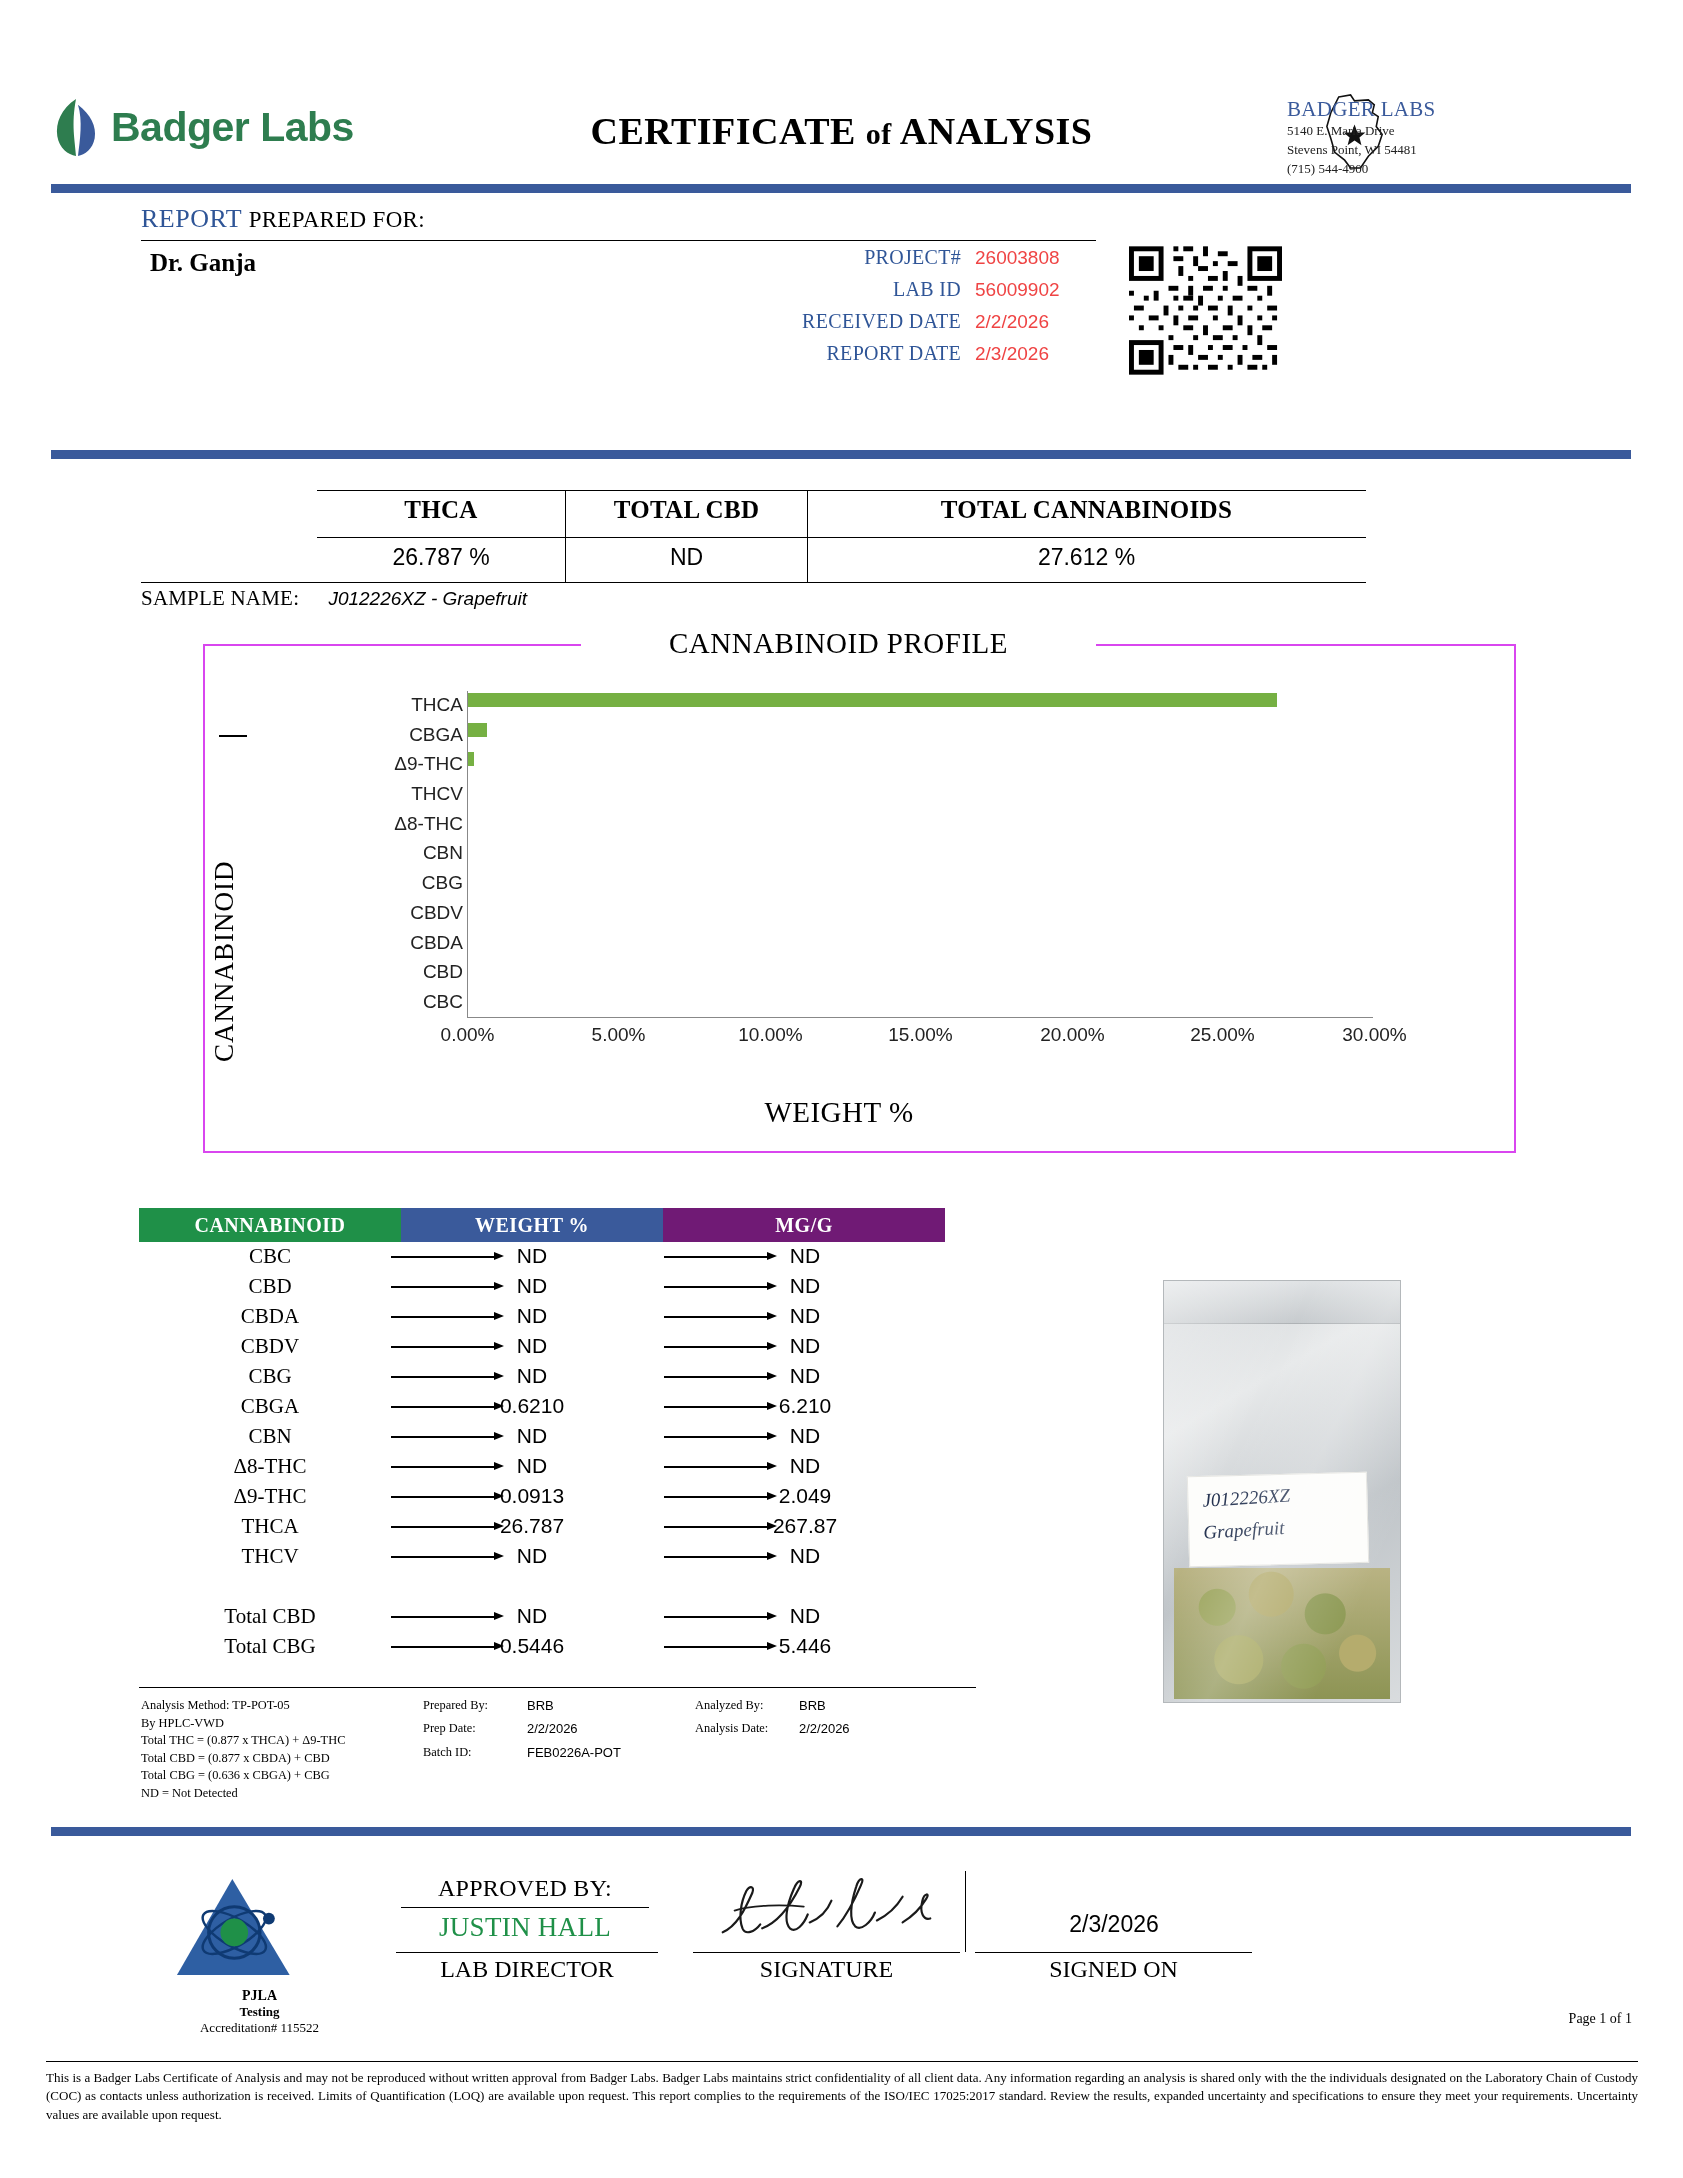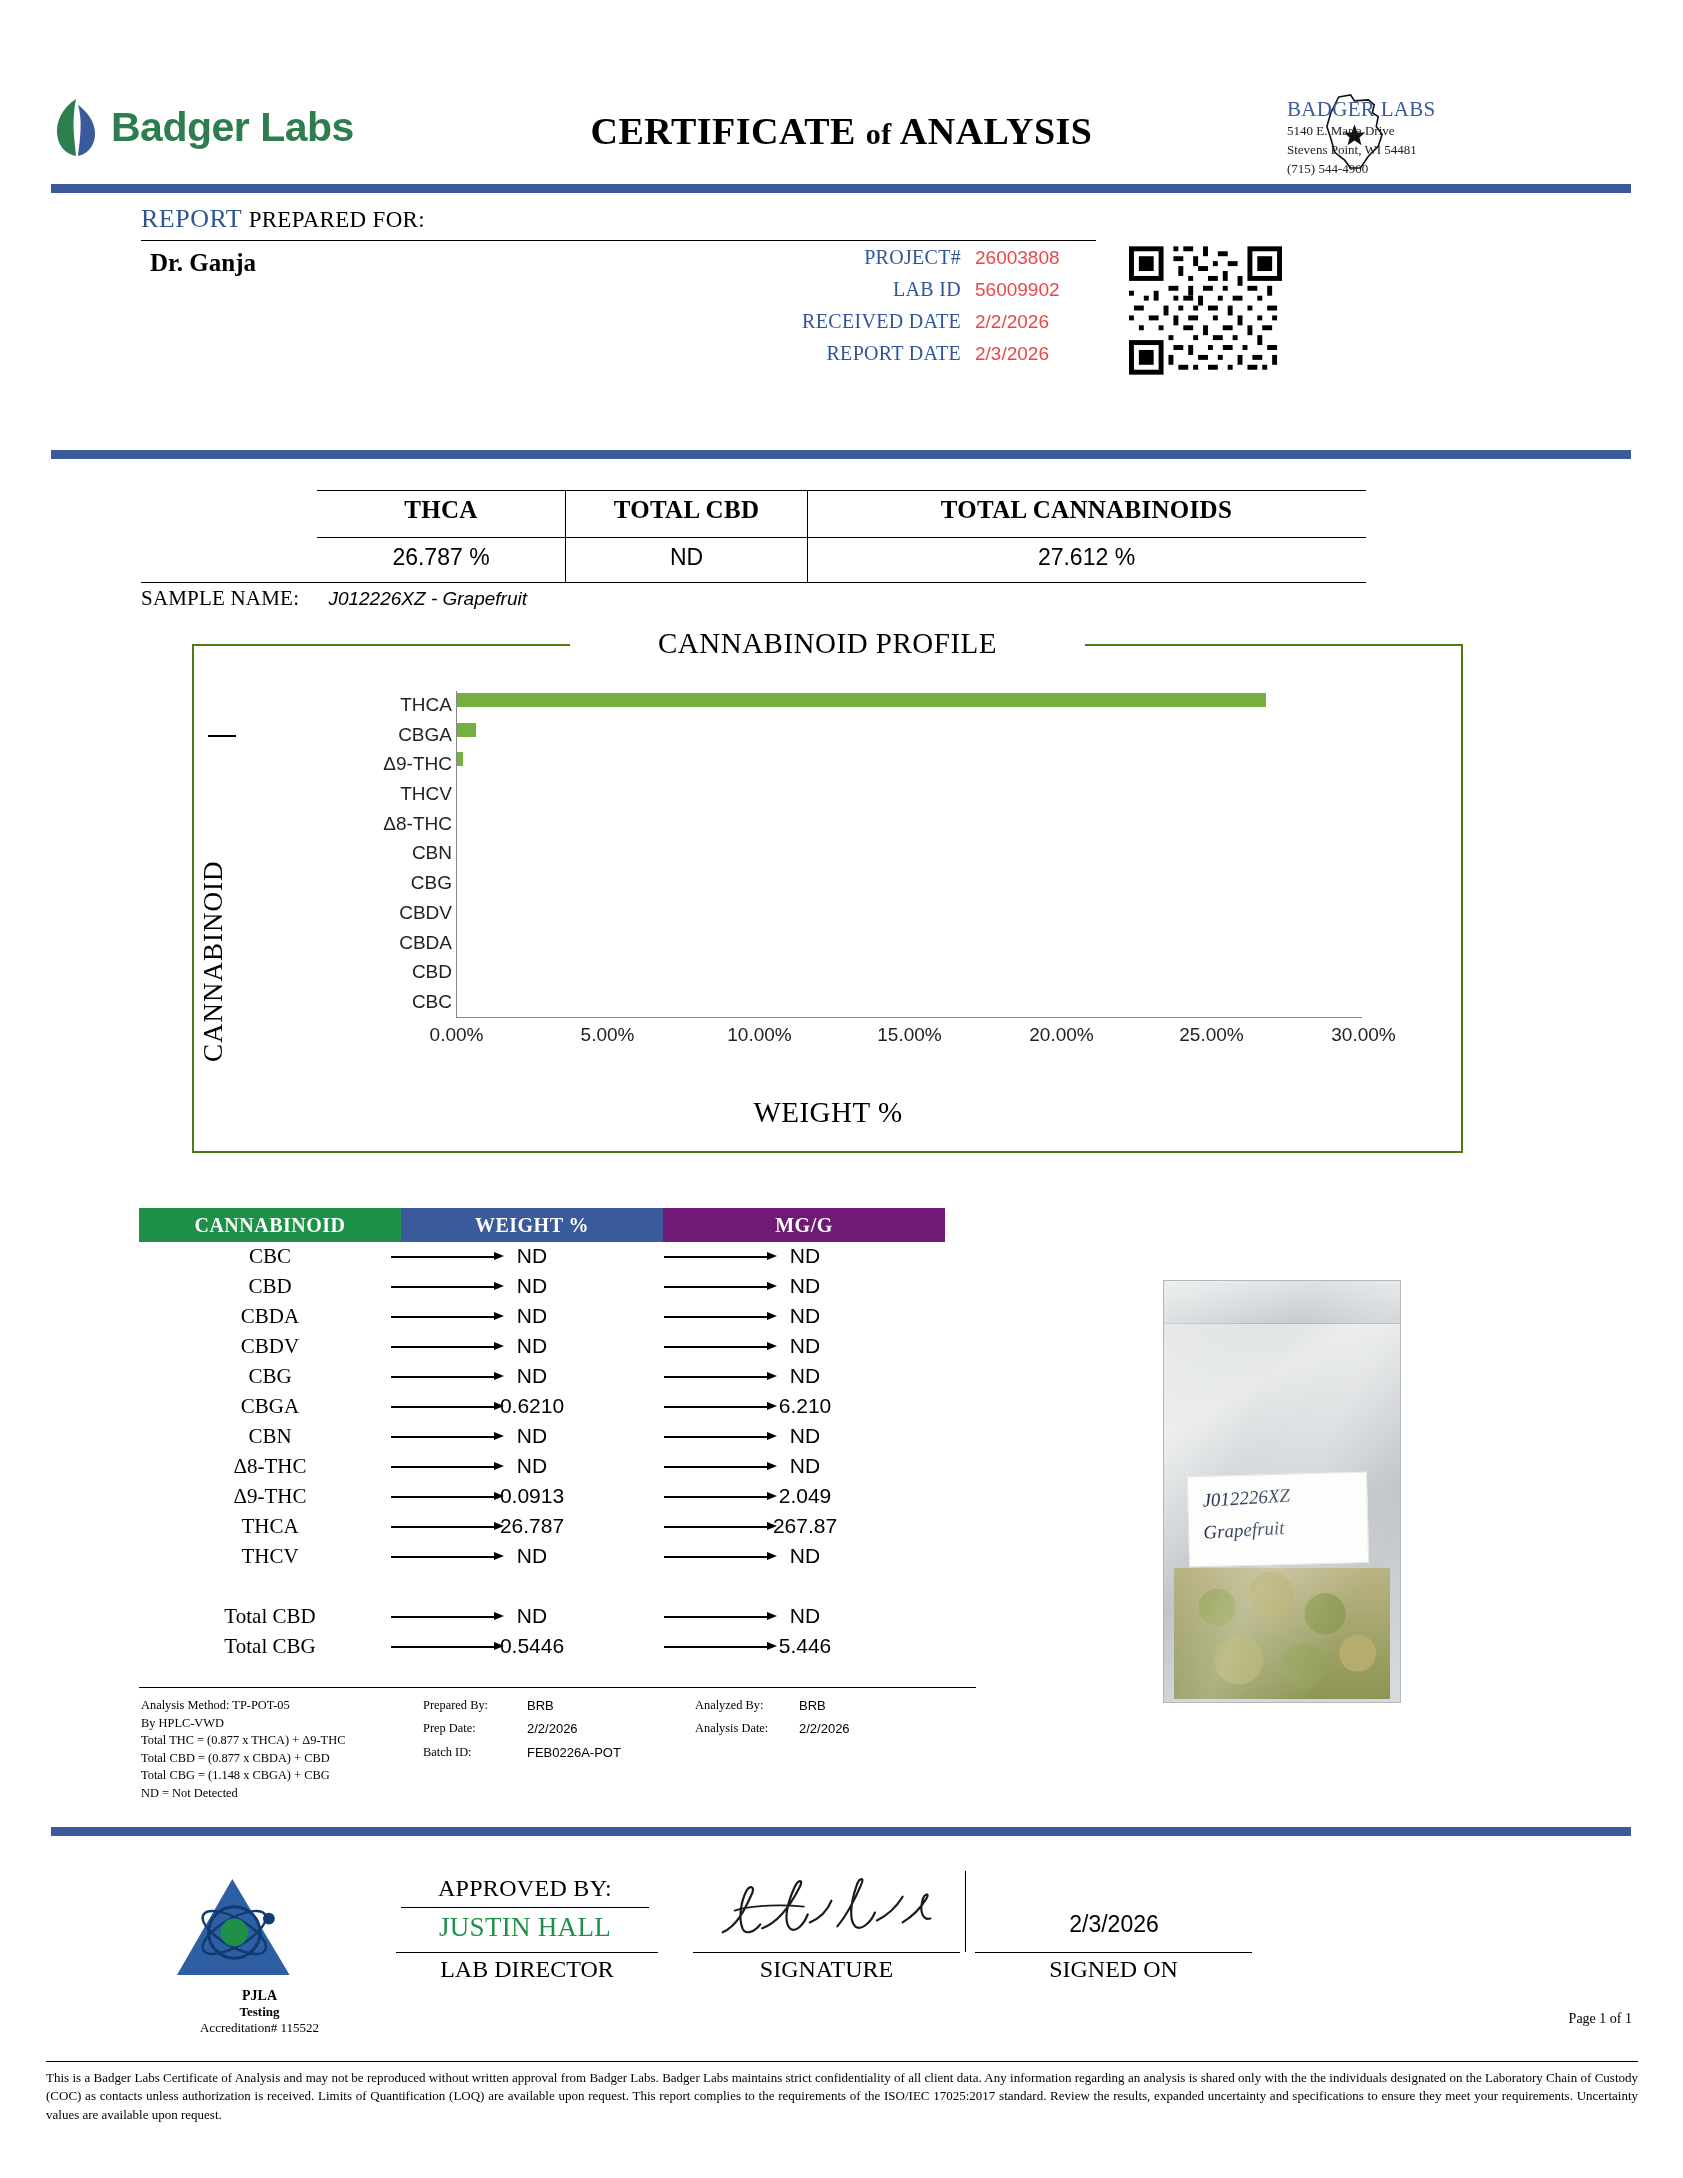--- a/index.html
+++ b/index.html
@@ -129,22 +129,23 @@
   .sum-val {
     position: absolute; top: 54px; text-align: center;
     font-family: "Liberation Sans", sans-serif; font-size: 23px;
   }
   .sum-div {
     position: absolute; width: 1px; background: #000; top: 0; height: 93px;
   }
 
   
   .chart-box {
-    position: absolute; left: 192px; top: 644px; width: 1267px; height: 505px;
-    border: 2px solid #4d7c0f;
+    position: absolute; left: 203px; top: 644px; width: 1267px; height: 505px;
+    border: 2px solid #d946ef;
+    padding-left: 42px;
   }
   .chart-title {
     position: absolute; left: 376px; top: -19px; width: 515px;
     background: #fff; text-align: center;
     font-size: 29px; letter-spacing: 0.5px;
   }
   .y-axis-label {
     position: absolute; left: -10px; top: 119px;
     width: 40px;
     font-size: 27px; letter-spacing: 1px;
@@ -748,21 +749,21 @@
     </div>
     <div class="res-underline" style="top:479px"></div>
   </div>
 
   <div class="analysis">
     <div class="an-col1">
       <div>Analysis Method: TP-POT-05</div>
       <div>By HPLC-VWD</div>
       <div>Total THC = (0.877 x  THCA) + Δ9-THC</div>
       <div>Total CBD = (0.877 x  CBDA) + CBD</div>
-      <div>Total CBG = (1.148 x  CBGA) + CBG</div>
+      <div>Total CBG = (0.636 x  CBGA) + CBG</div>
       <div>ND = Not Detected</div>
     </div>
     <div class="an-col2">
       <div class="an-kv">
         <div class="an-k">Prepared By:</div>
         <div class="an-v">BRB</div>
       </div>
       <div class="an-kv">
         <div class="an-k">Prep Date:</div>
         <div class="an-v">2/2/2026</div>

